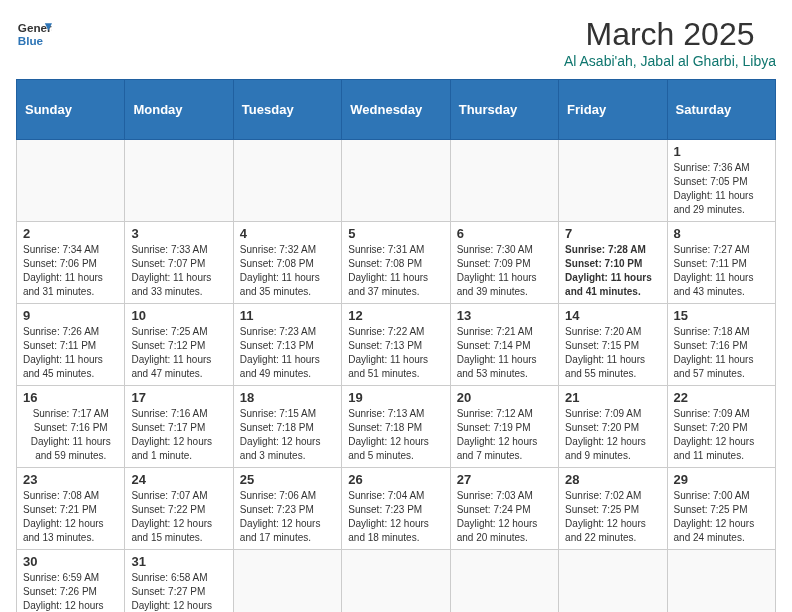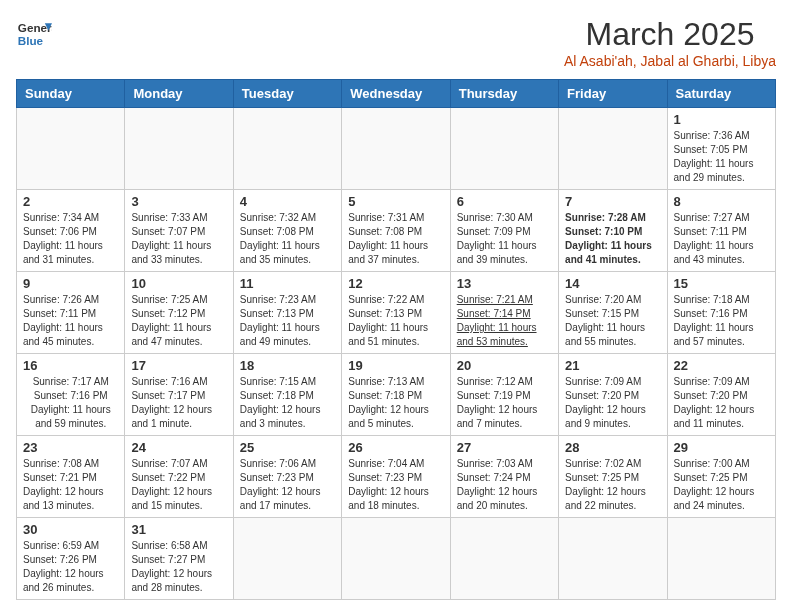--- a/index.html
+++ b/index.html
@@ -28,32 +28,32 @@
     .title-area {
       text-align: center;
     }
     .month-title {
       font-size: 32px;
       color: #333;
       font-weight: normal;
     }
     .subtitle {
       font-size: 14px;
-      color: #c2410c;
+      color: #0f766e;
     }
     .calendar {
       width: 100%;
       border-collapse: collapse;
       border: 1px solid #ccc;
     }
     .calendar th {
       background: #2e75b6;
       color: #fff;
       text-align: left;
-      padding: 6px 8px;
+      padding: 22px 8px;
       font-size: 13px;
       font-weight: bold;
       border: 1px solid #2060a0;
     }
     .calendar td {
       vertical-align: top;
       border: 1px solid #ccc;
       padding: 4px 6px;
       font-size: 10.5px;
       color: #333;
@@ -196,21 +196,21 @@
         </td>
         <td>
           <div class="day-number">12</div>
           <div class="day-info" style="white-space: pre-line;">Sunrise: 7:22 AM
 Sunset: 7:13 PM
 Daylight: 11 hours
 and 51 minutes.</div>
         </td>
         <td>
           <div class="day-number">13</div>
-          <div class="day-info" style="white-space: pre-line; text-decoration: underline;">Sunrise: 7:21 AM
+          <div class="day-info" style="white-space: pre-line;">Sunrise: 7:21 AM
 Sunset: 7:14 PM
 Daylight: 11 hours
 and 53 minutes.</div>
         </td>
         <td>
           <div class="day-number">14</div>
           <div class="day-info" style="white-space: pre-line;">Sunrise: 7:20 AM
 Sunset: 7:15 PM
 Daylight: 11 hours
 and 55 minutes.</div>

